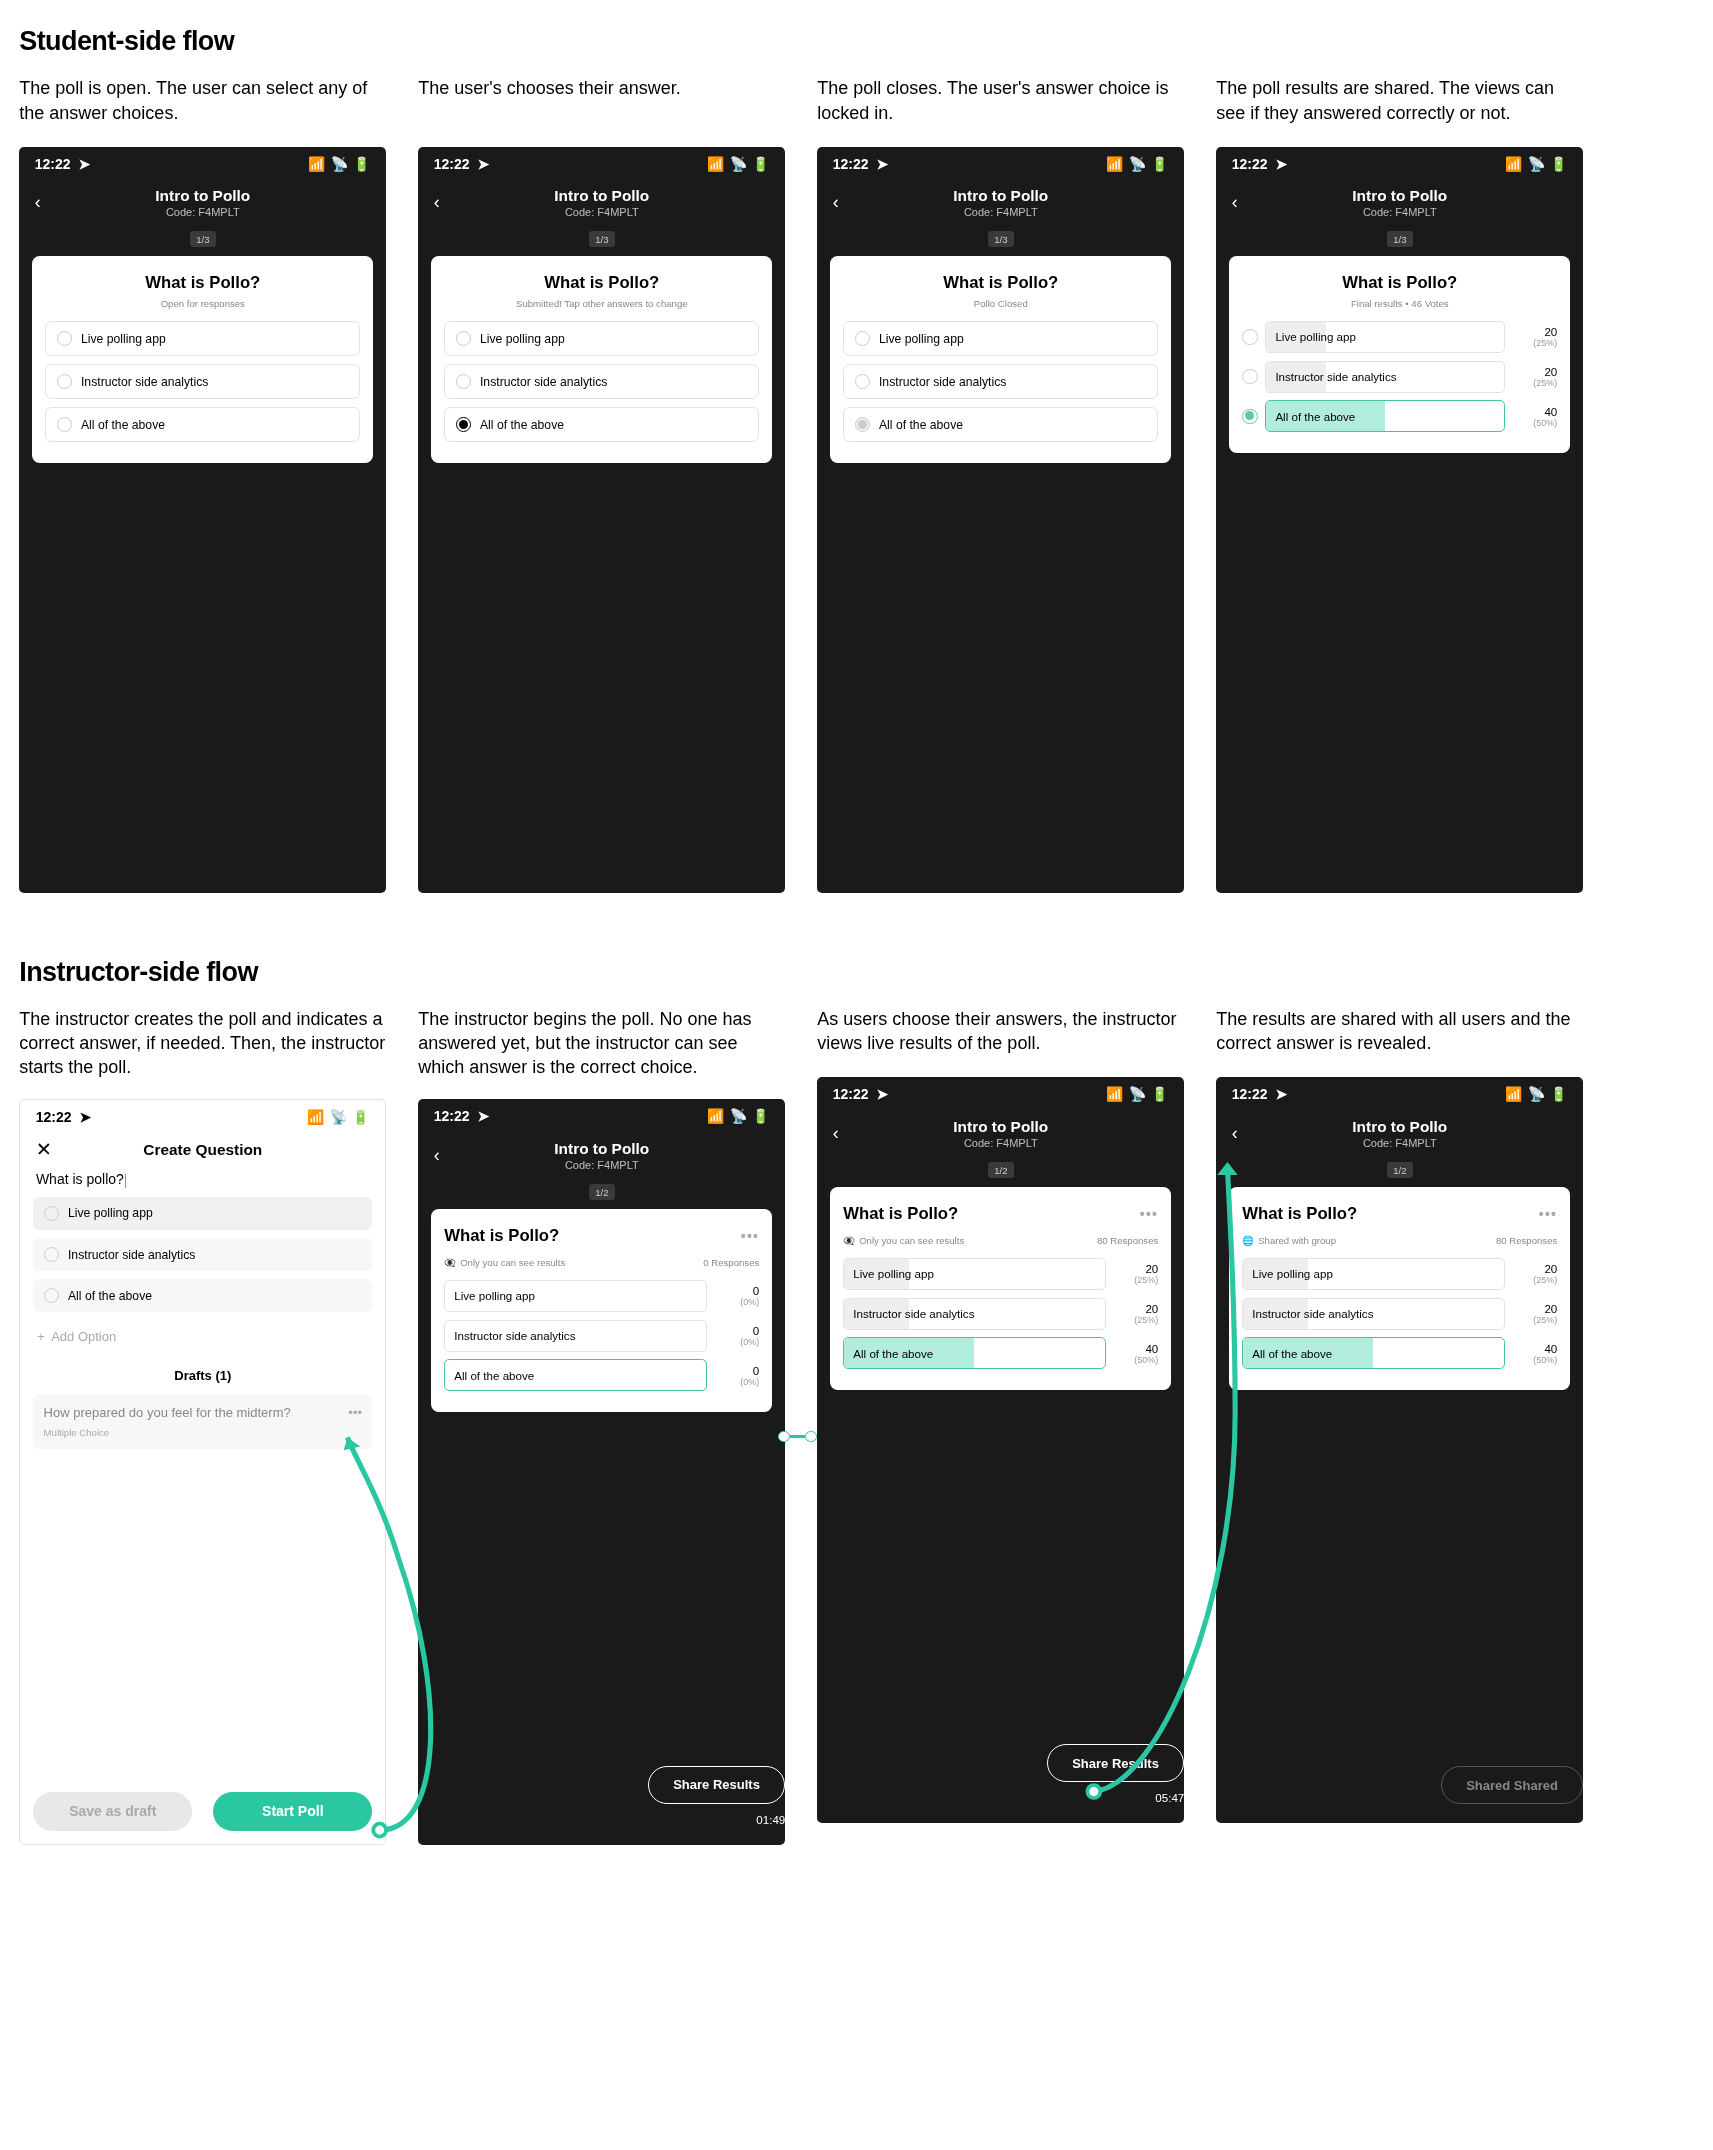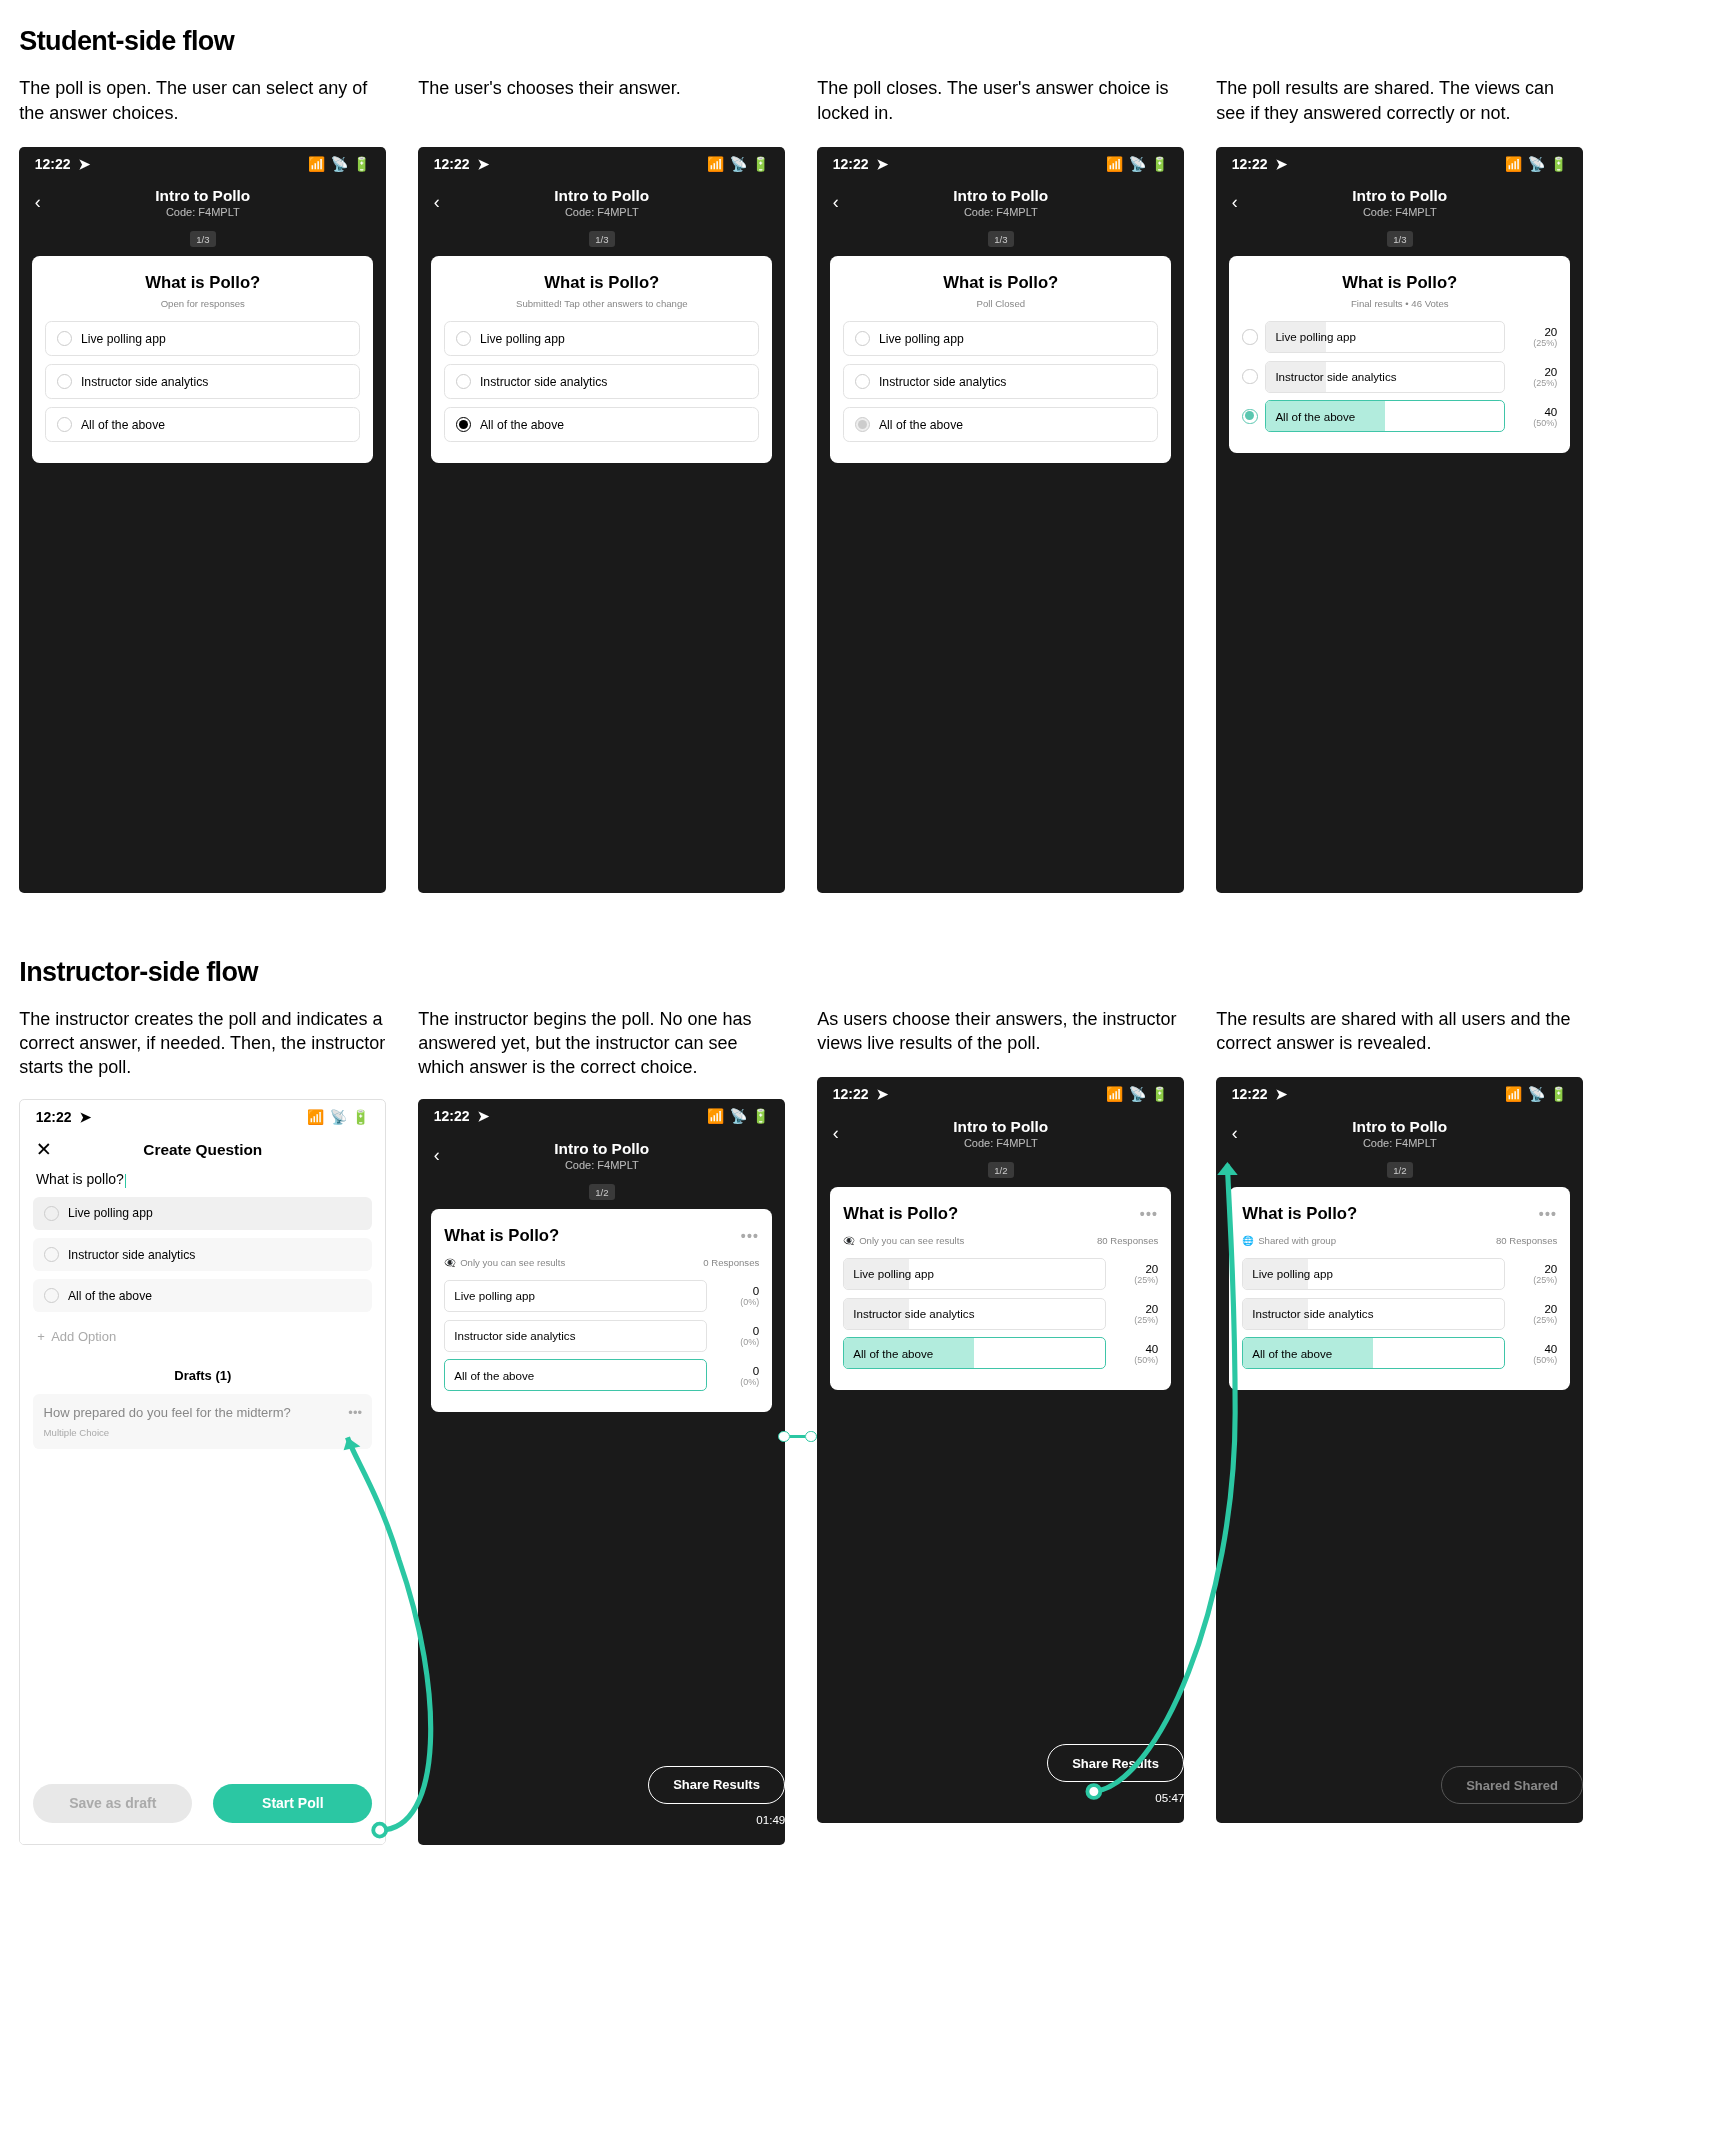--- a/index.html
+++ b/index.html
@@ -40,21 +40,21 @@
   .resrow .bar-wrap { flex: 1; position: relative; height: 32px; border: 0.6px solid #e2e2e2; border-radius: 5.1px; overflow: hidden; display: flex; align-items: center; }
   .resrow .bar-wrap.correct { border-color: #3fc5a8; }
   .resrow .bar-fill { position: absolute; left: 0; top: 0; bottom: 0; background: #eee; }
   .resrow .bar-fill.teal { background: #b2ecdd; }
   .resrow .bar-label { position: relative; z-index: 1; padding-left: 9px; font-size: 11.6px; }
   .resrow .stats { width: 45px; text-align: right; font-size: 11.6px; }
   .resrow .stats .pct { font-size: 9px; color: #999; display: block; }
   .resrow .radio { width: 15.4px; height: 15.4px; border: 1.3px solid #ccc; border-radius: 50%; flex-shrink: 0; }
   .resrow .radio.teal { border-color: #5ac7b0; }
   .resrow .radio.teal::after { content: ""; display: block; width: 9px; height: 9px; background: #5ac7b0; border-radius: 50%; margin: 1.9px; }
-  .bottombar { position: absolute; bottom: 8px; left: 0; right: 0; padding: 13px; display: flex; gap: 21px; }
+  .bottombar { position: absolute; bottom: 0; left: 0; right: 0; padding: 13px; display: flex; gap: 21px; }
   .btn { flex: 1; padding: 11.6px; border-radius: 20.6px; font-size: 14px; font-weight: 600; text-align: center; border: none; }
   .btn.draft { background: #e8e8e8; color: #aaa; }
   .btn.start { background: #2bc7a3; color: #fff; }
   .bottom-center { position: absolute; bottom: 19.3px; left: 0; right: 0; text-align: right; }
   .bottom-center .share-btn { display: inline-block; border: 1.3px solid #fff; color: #fff; padding: 10.3px 24.4px; border-radius: 19.3px; font-size: 13px; font-weight: 600; }
   .bottom-center .share-btn.muted { border-color: #555; color: #888; }
   .bottom-center .timer { color: #fff; font-size: 11.6px; margin-top: 9px; }
   .create-body { background: #fff; color: #000; flex: 1; padding: 0 13px; }
   .create-input { width: 100%; font-size: 14px; padding: 9px 2.6px; border: none; outline: none; }
   .create-input .cursor { display:inline-block; width:1.3px; height:14px; background:#2bc7a3; vertical-align:middle; margin-left:1.3px;}
@@ -178,21 +178,21 @@
       <div class="navbar">
         <div class="back">‹</div>
         <div class="title-block">
           <div class="title">Intro to Pollo</div>
           <div class="subtitle">Code: F4MPLT</div>
         </div>
       </div>
       <div class="counter"><span>1/3</span></div>
       <div class="card">
         <div class="q">What is Pollo?</div>
-        <div class="sub">Poll Closed</div>
+        <div class="sub">Pollo Closed</div>
         <div class="options">
           <div class="opt">
               <div class="radio"></div>
               <span>Live polling app</span>
             </div>
           <div class="opt">
               <div class="radio"></div>
               <span>Instructor side analytics</span>
             </div>
           <div class="opt">

